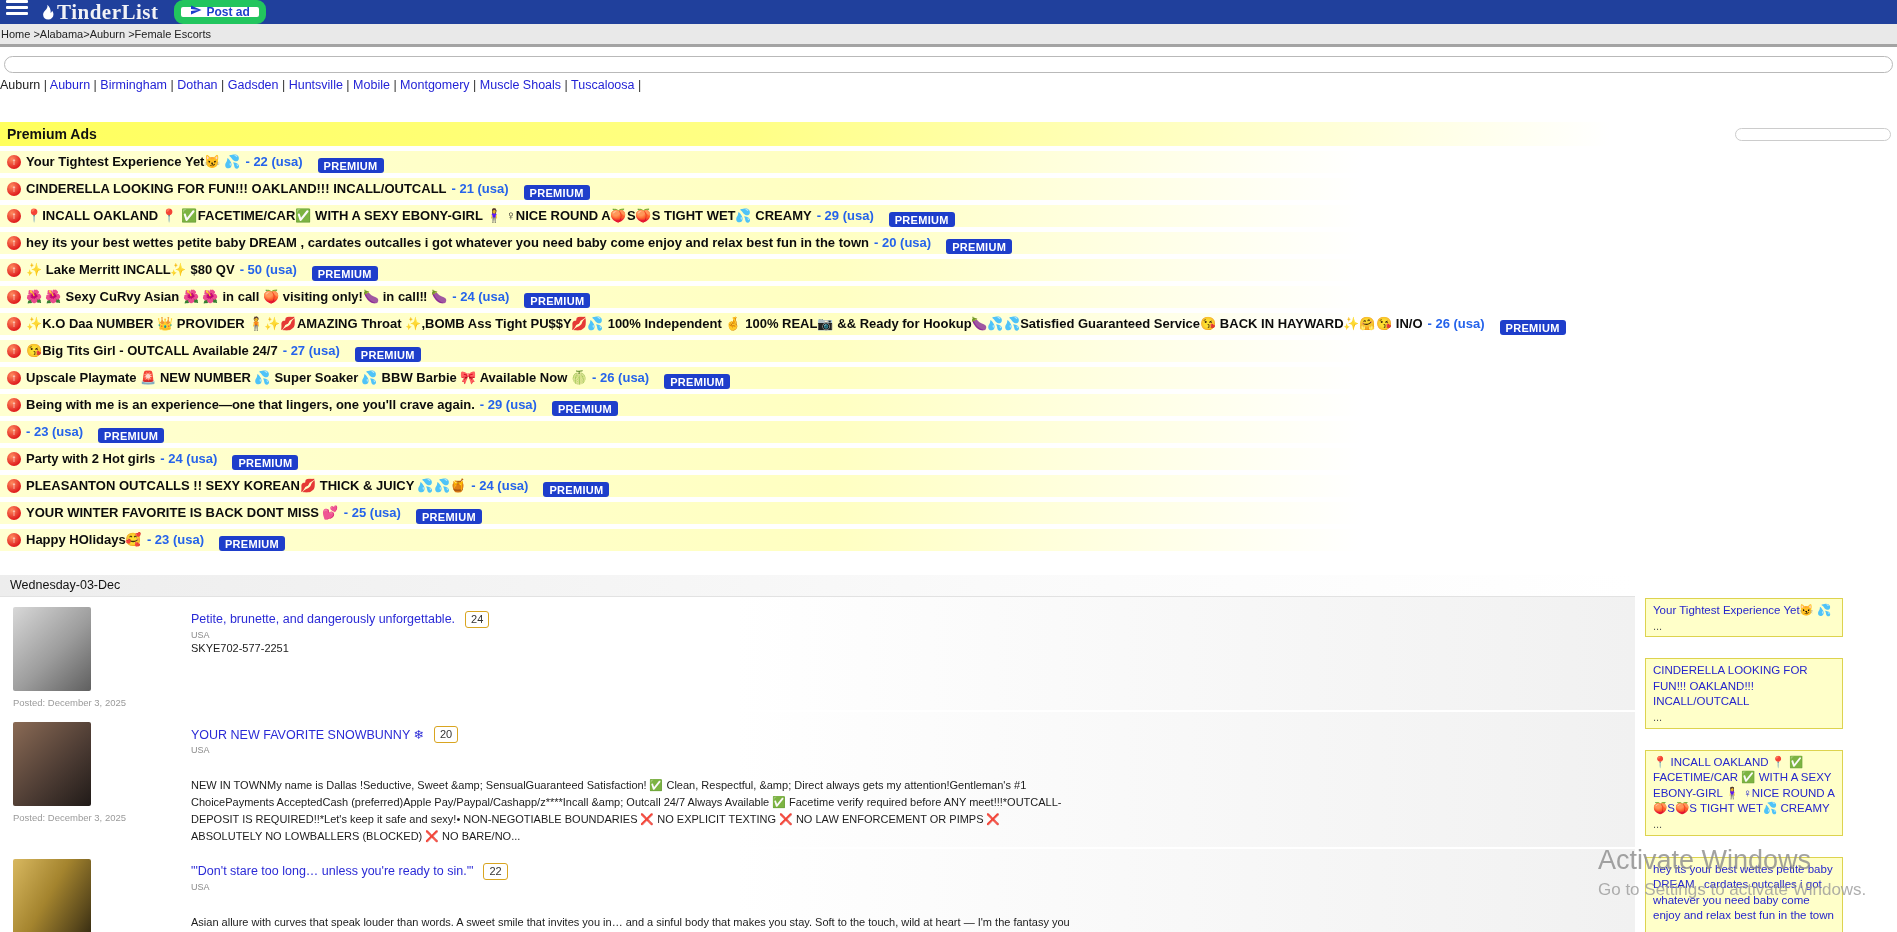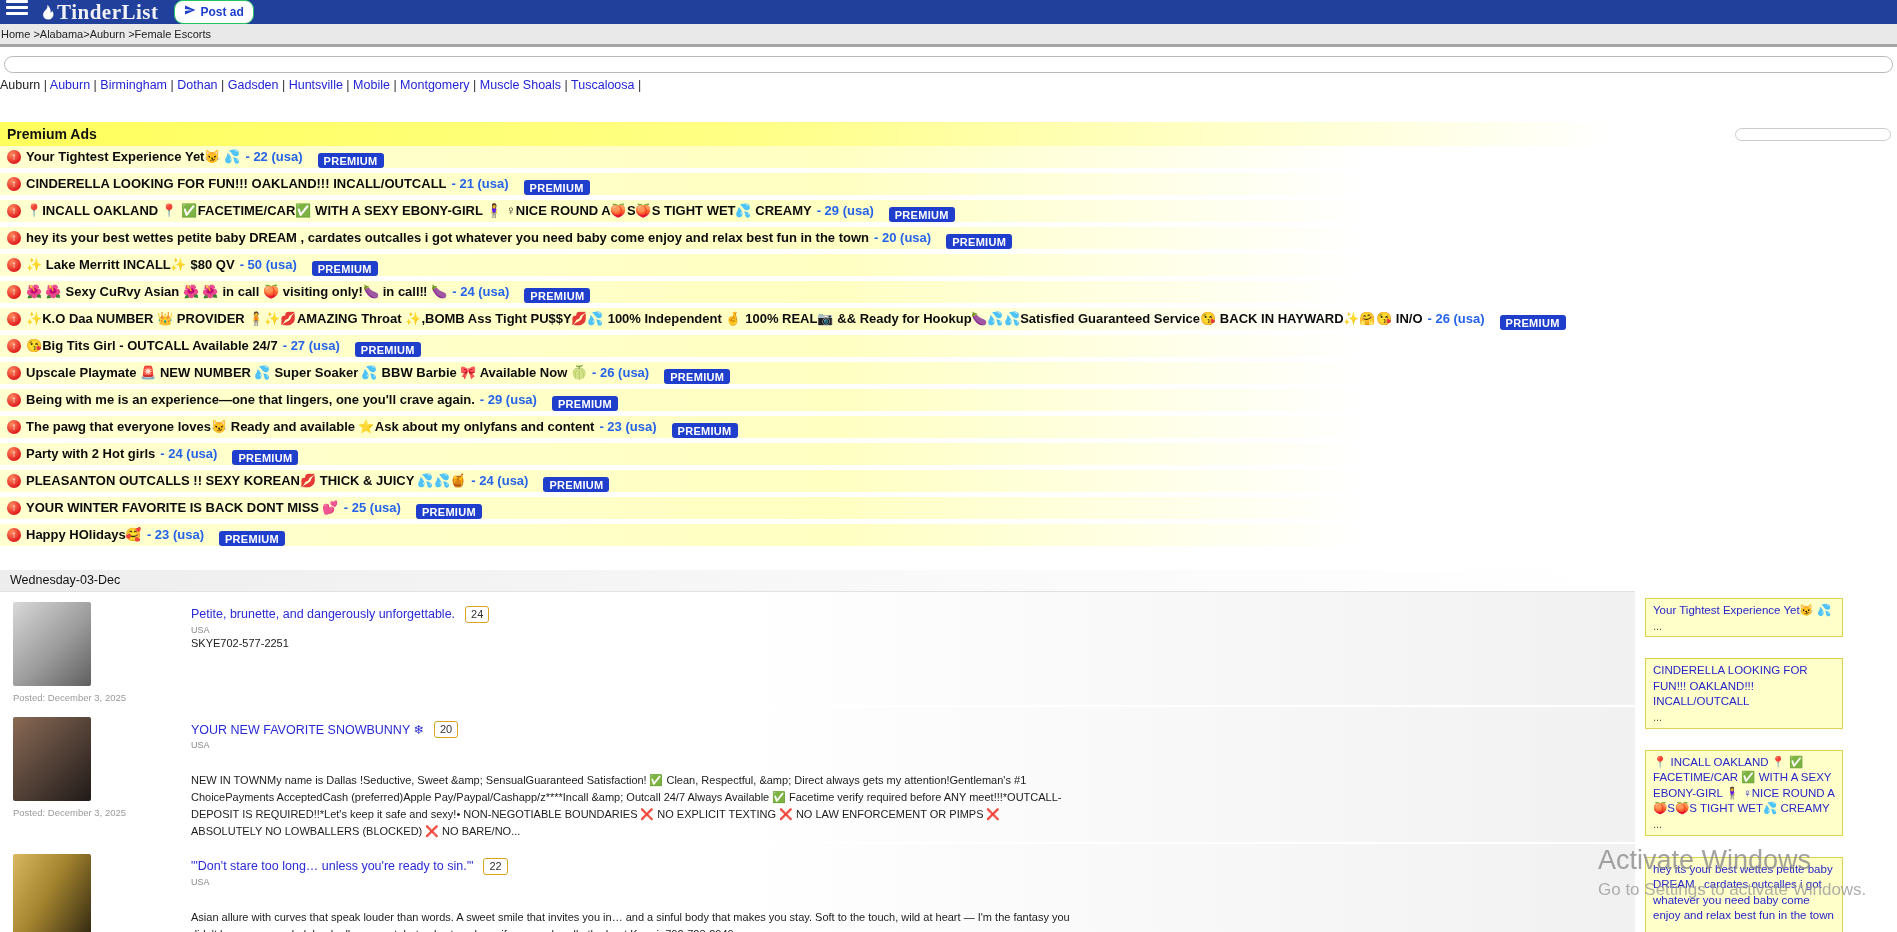--- a/index.html
+++ b/index.html
@@ -11,41 +11,42 @@
   
   .topbar {
     height:24px; background:#20409c; display:flex; padding:0 6px; gap:10px;
   }
   .hamburger { width:22px; display:flex; flex-direction:column; gap:3px; cursor:pointer; }
   .hamburger i { display:block; height:3px; background:#fff; border-radius:1px; }
   .brand { display:flex; align-items:center; gap:2px; color:#fff; }
   .brand svg { display:block; }
   .brand-name { font-family:"Liberation Serif", serif; font-size:21px; font-weight:bold; color:#f2f2f6; letter-spacing:.5px; }
   .postad {
-    display:inline-flex; align-items:center; gap:4px; background:#fff; border:1px solid #22c55e;
+    display:inline-flex; align-items:center; gap:4px; background:#fff; border:7px solid #22c55e;
     border-radius:9px; padding:1px 9px 2px; font-size:12px; font-weight:bold; color:#1d3fcc; cursor:pointer;
     margin-left:6px;
   }
   
   .breadcrumb-bar { background:#e9e9e9; border-bottom:3px solid #a3a3a3; padding:4px 1px; font-size:11px; color:#222; }
   
   .search-wrap { padding:7px 4px 0; }
   .search-input {
     width:100%; height:17px; border:1px solid #b9b9b9; border-radius:9px; outline:none;
     font-size:11px; padding:0 8px; background:#fff;
   }
   
   .cities { font-size:12.5px; margin-top:5px; color:#222; }
   .cities a { color:#2323d6; text-decoration:none; }
   .city-item::after { content:" | "; color:#333; }
   
   .premium { margin-top:30px; }
   .premium-header {
     width:1660px; padding:4px 0 4px 7px; font-size:14px; font-weight:bold; color:#111;
     background:linear-gradient(90deg,#ffff5c 0%,#ffff85 45%,rgba(255,255,190,0) 97%);
+    margin-bottom:5px;
   }
   .prow {
     width:1390px; height:22px; display:flex; align-items:center; gap:5px; padding-left:7px;
     background:linear-gradient(90deg,#ffffd0 0%,#ffffc2 60%,rgba(255,255,215,0) 98%);
     margin-bottom:5px; white-space:nowrap; overflow:visible;
   }
   .up-icon {
     flex:0 0 auto; width:14px; height:14px; border-radius:50%;
     background:radial-gradient(circle at 35% 30%,#ff8a5e,#e01f1f 70%);
     color:#fff; font-size:10px; font-weight:bold; line-height:14px; text-align:center;
@@ -229,21 +230,20 @@
 
     <div class="prow">
       <span class="up-icon">↑</span>
       <a class="ptitle" href="#">Being with me is an experience—one that lingers, one you'll crave again.</a>
       <span class="page">- 29 (usa)</span>
       <span class="badge">PREMIUM</span>
     </div>
 
     <div class="prow">
       <span class="up-icon">↑</span>
-      <a class="ptitle" href="#">The pawg that everyone loves😼 Ready and available ⭐Ask about my onlyfans and content</a>
       <span class="page">- 23 (usa)</span>
       <span class="badge">PREMIUM</span>
     </div>
 
     <div class="prow">
       <span class="up-icon">↑</span>
       <a class="ptitle" href="#">Party with 2 Hot girls</a>
       <span class="page">- 24 (usa)</span>
       <span class="badge">PREMIUM</span>
     </div>

